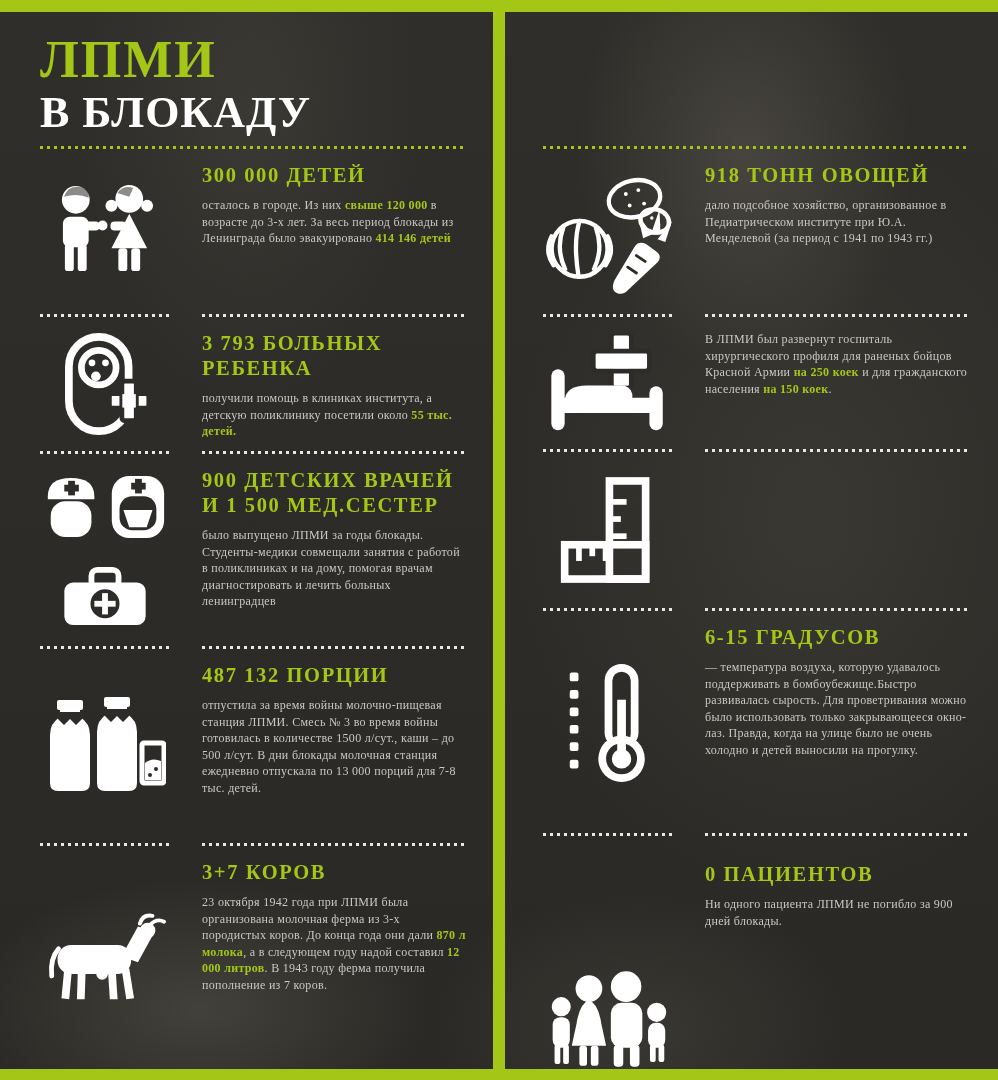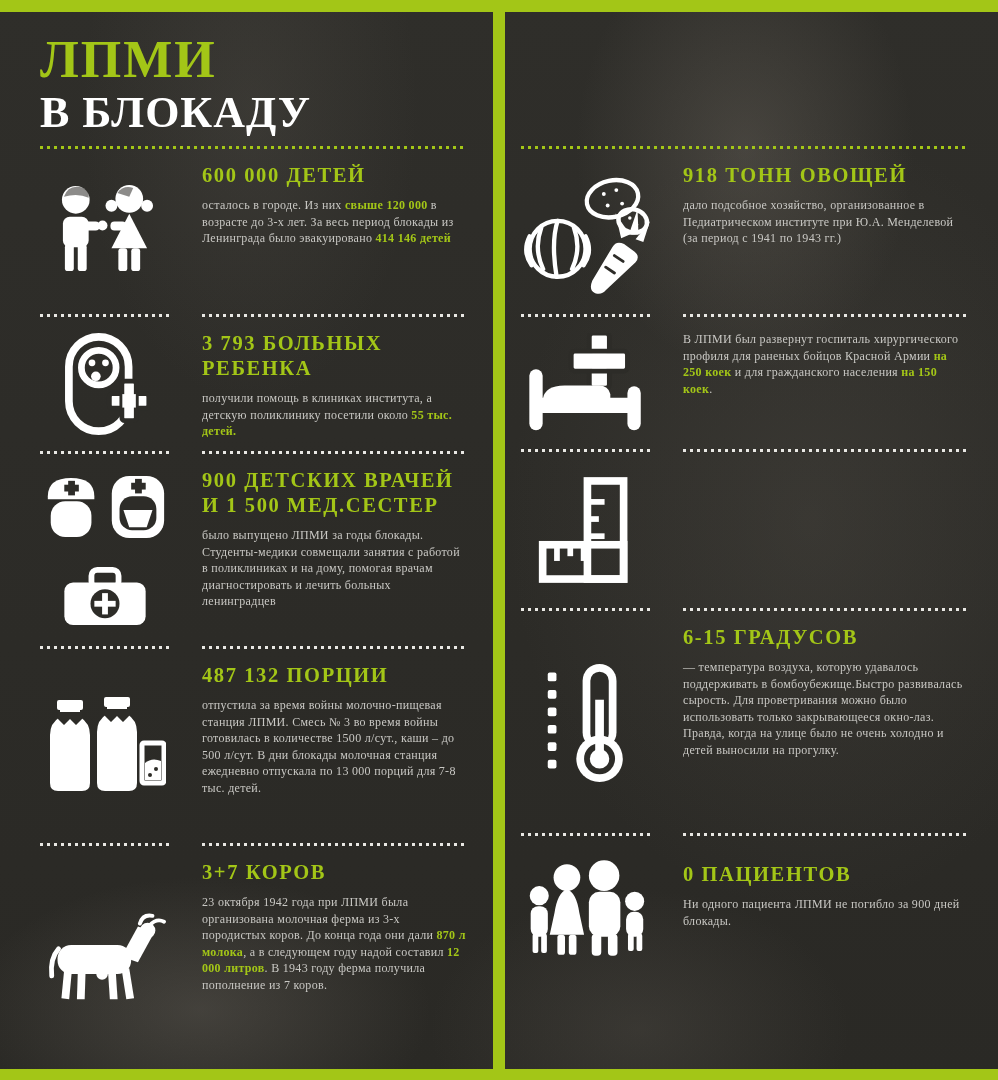--- a/index.html
+++ b/index.html
@@ -26,21 +26,21 @@
       linear-gradient(#2f2e2a,#2a2925);
     font-family: Liberation Serif, serif;
   }
   .bar{position:absolute;left:0;right:0;background:var(--accent);z-index:6}
   .bar.top{top:0;height:12px}
   .bar.bottom{bottom:0;height:11px}
   .divider{position:absolute;top:0;bottom:0;left:493px;width:12px;background:var(--accent);z-index:6}
 
   .col{position:absolute;top:12px;bottom:11px;width:493px;display:flex;flex-direction:column}
   .col.left{left:0;padding:0 26px 0 40px}
-  .col.right{left:505px;padding:0 30px 0 16px}
+  .col.right{left:505px;padding:0 30px 0 38px}
 
   .title-block{height:134px;padding-top:22px}
   .title-line1{font-size:52px;font-weight:bold;letter-spacing:2px;color:var(--accent);line-height:1.0}
   .title-line2{font-size:44px;font-weight:bold;letter-spacing:1px;color:var(--white);line-height:1.05;margin-top:4px}
   .spacer-block{height:134px}
 
   .sep{height:3px;display:flex;flex:none}
   .sep .seg{height:3px;background-image:repeating-linear-gradient(90deg,var(--sepc,#e9e8e4) 0 3px,transparent 3px 7px)}
   .sep .seg-a{width:130px;margin-right:32px}
   .sep .seg-b{flex:1}
@@ -91,21 +91,21 @@
             <rect x="63" y="41" width="16" height="9" rx="4"></rect>
             <circle cx="55" cy="45" r="5"></circle>
             <rect x="71" y="68" width="9" height="23" rx="3"></rect>
             <rect x="84" y="68" width="9" height="23" rx="3"></rect>
           </g>
           <path d="M16,16 Q20,4 32,6 Q40,7 41,14 L41,17 Q30,12 16,16 Z" fill="#2d2c28" opacity="0.55"></path>
           <path d="M70,12 Q76,4 86,7 L82,16 Z" fill="#2d2c28" opacity="0.55"></path>
         </svg>
       </div>
       <div class="text-cell">
-        <div class="heading">600 000 ДЕТЕЙ</div>
+        <div class="heading">300 000 ДЕТЕЙ</div>
         <div class="body"><span>осталось в городе. Из них </span><span class="hl">свыше 120 000</span><span> в возрасте до 3-х лет. За весь период блокады из Ленинграда было эвакуировано </span><span class="hl">414 146 детей</span></div>
       </div>
     </div>
 
     <div class="sep">
         <span class="seg seg-a"></span>
         <span class="seg seg-b"></span>
       </div>
 
     <div class="section" style="height:134px">
@@ -340,21 +340,21 @@
         <div class="heading">6-15 ГРАДУСОВ</div>
         <div class="body"><span>— температура воздуха, которую удавалось поддерживать в бомбоубежище.Быстро развивалась сырость. Для проветривания можно было использовать только закрывающееся окно-лаз. Правда, когда на улице было не очень холодно и детей выносили на прогулку.</span></div>
       </div>
     </div>
 
     <div class="sep">
         <span class="seg seg-a"></span>
         <span class="seg seg-b"></span>
       </div>
 
-    <div class="section flex1" style="align-items:flex-start">
+    <div class="section flex1" style="align-items:flex-end">
       <div class="icon-cell" style="padding-top:24px">
         <svg width="124" height="98" viewBox="0 0 130 100">
           <g fill="#ffffff">
             <circle cx="16" cy="36" r="10"></circle>
             <rect x="7" y="47" width="18" height="32" rx="8"></rect>
             <rect x="9" y="76" width="6" height="20" rx="2"></rect>
             <rect x="18" y="76" width="6" height="20" rx="2"></rect>
             <circle cx="45" cy="17" r="14"></circle>
             <path d="M45,29 Q35,33 32,54 L27,77 L63,77 L58,54 Q55,33 45,29 Z"></path>
             <rect x="35" y="77" width="8" height="21" rx="3"></rect>

